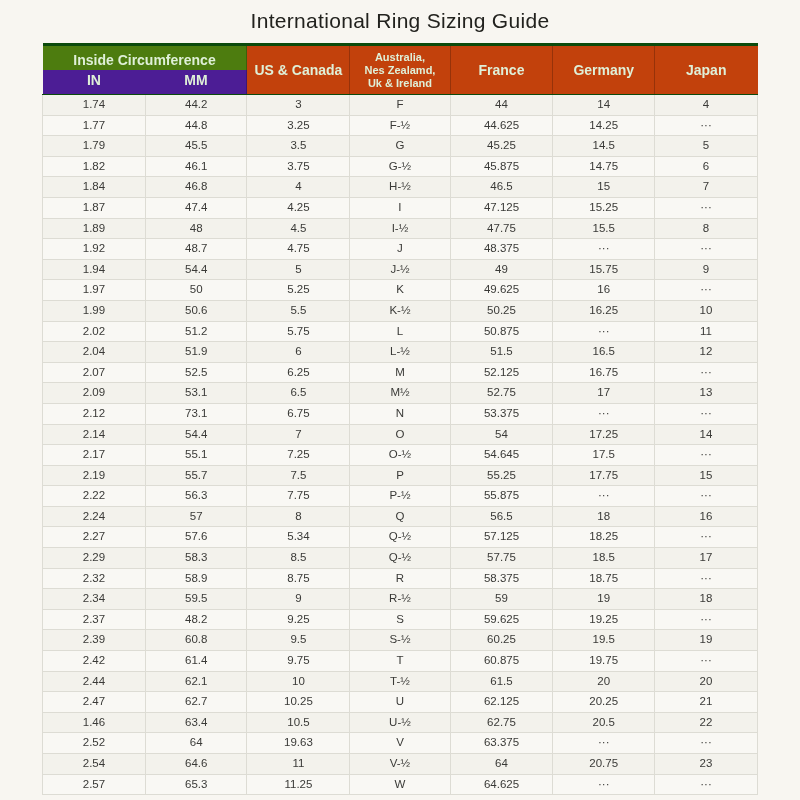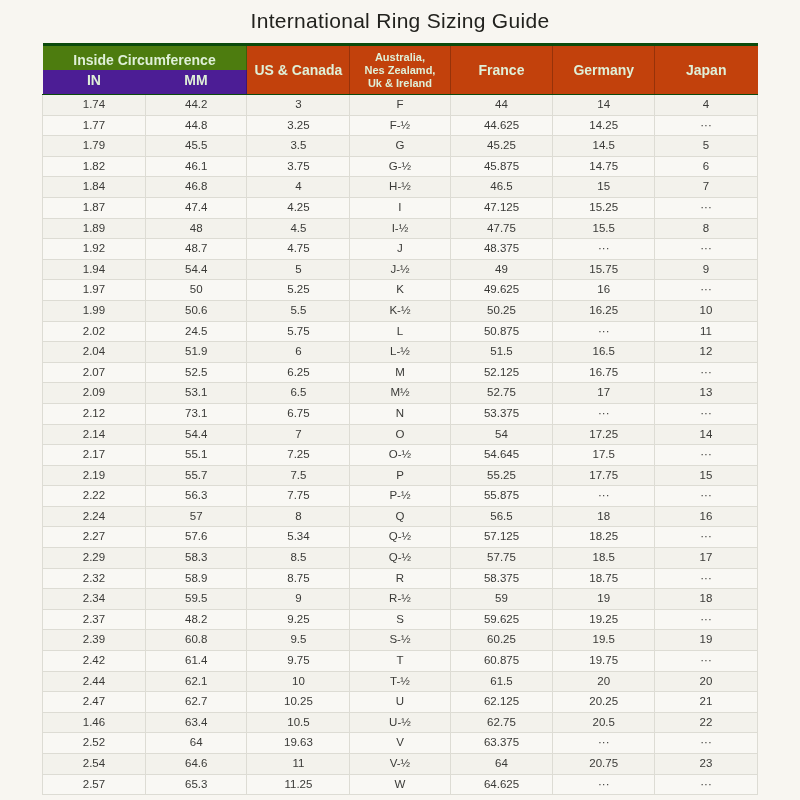--- a/index.html
+++ b/index.html
@@ -198,21 +198,21 @@
           <td>1.99</td>
           <td>50.6</td>
           <td>5.5</td>
           <td>K-½</td>
           <td>50.25</td>
           <td>16.25</td>
           <td>10</td>
         </tr>
         <tr>
           <td>2.02</td>
-          <td>24.5</td>
+          <td>51.2</td>
           <td>5.75</td>
           <td>L</td>
           <td>50.875</td>
           <td>···</td>
           <td>11</td>
         </tr>
         <tr>
           <td>2.04</td>
           <td>51.9</td>
           <td>6</td>

